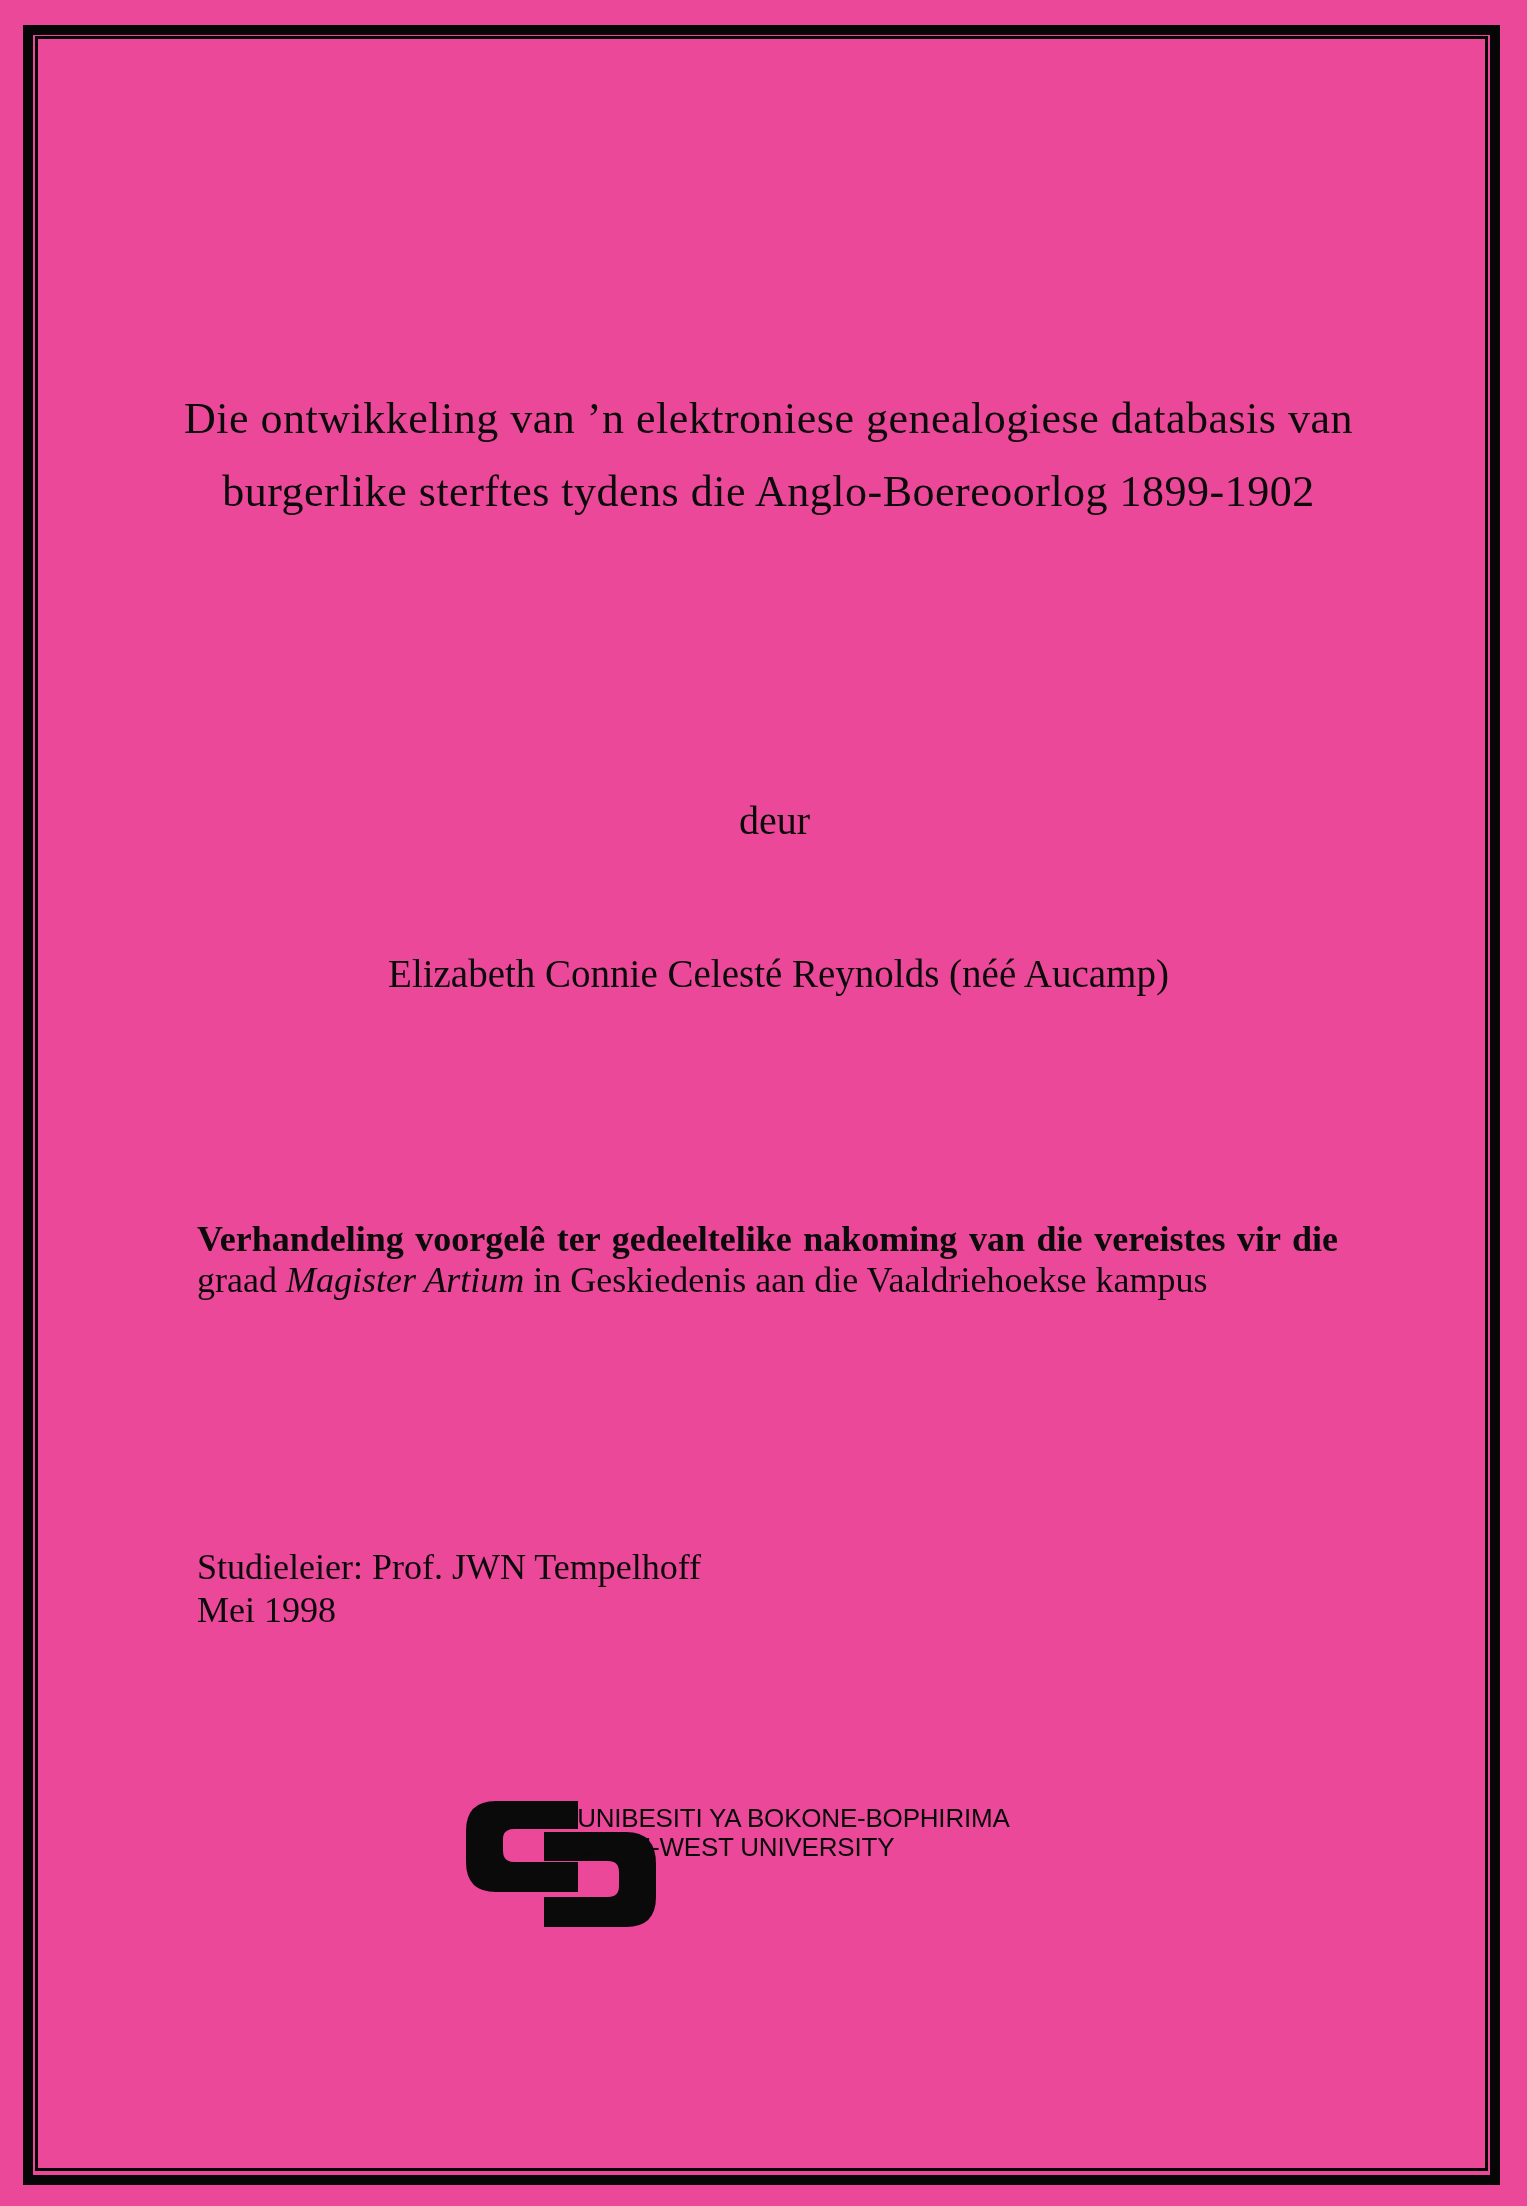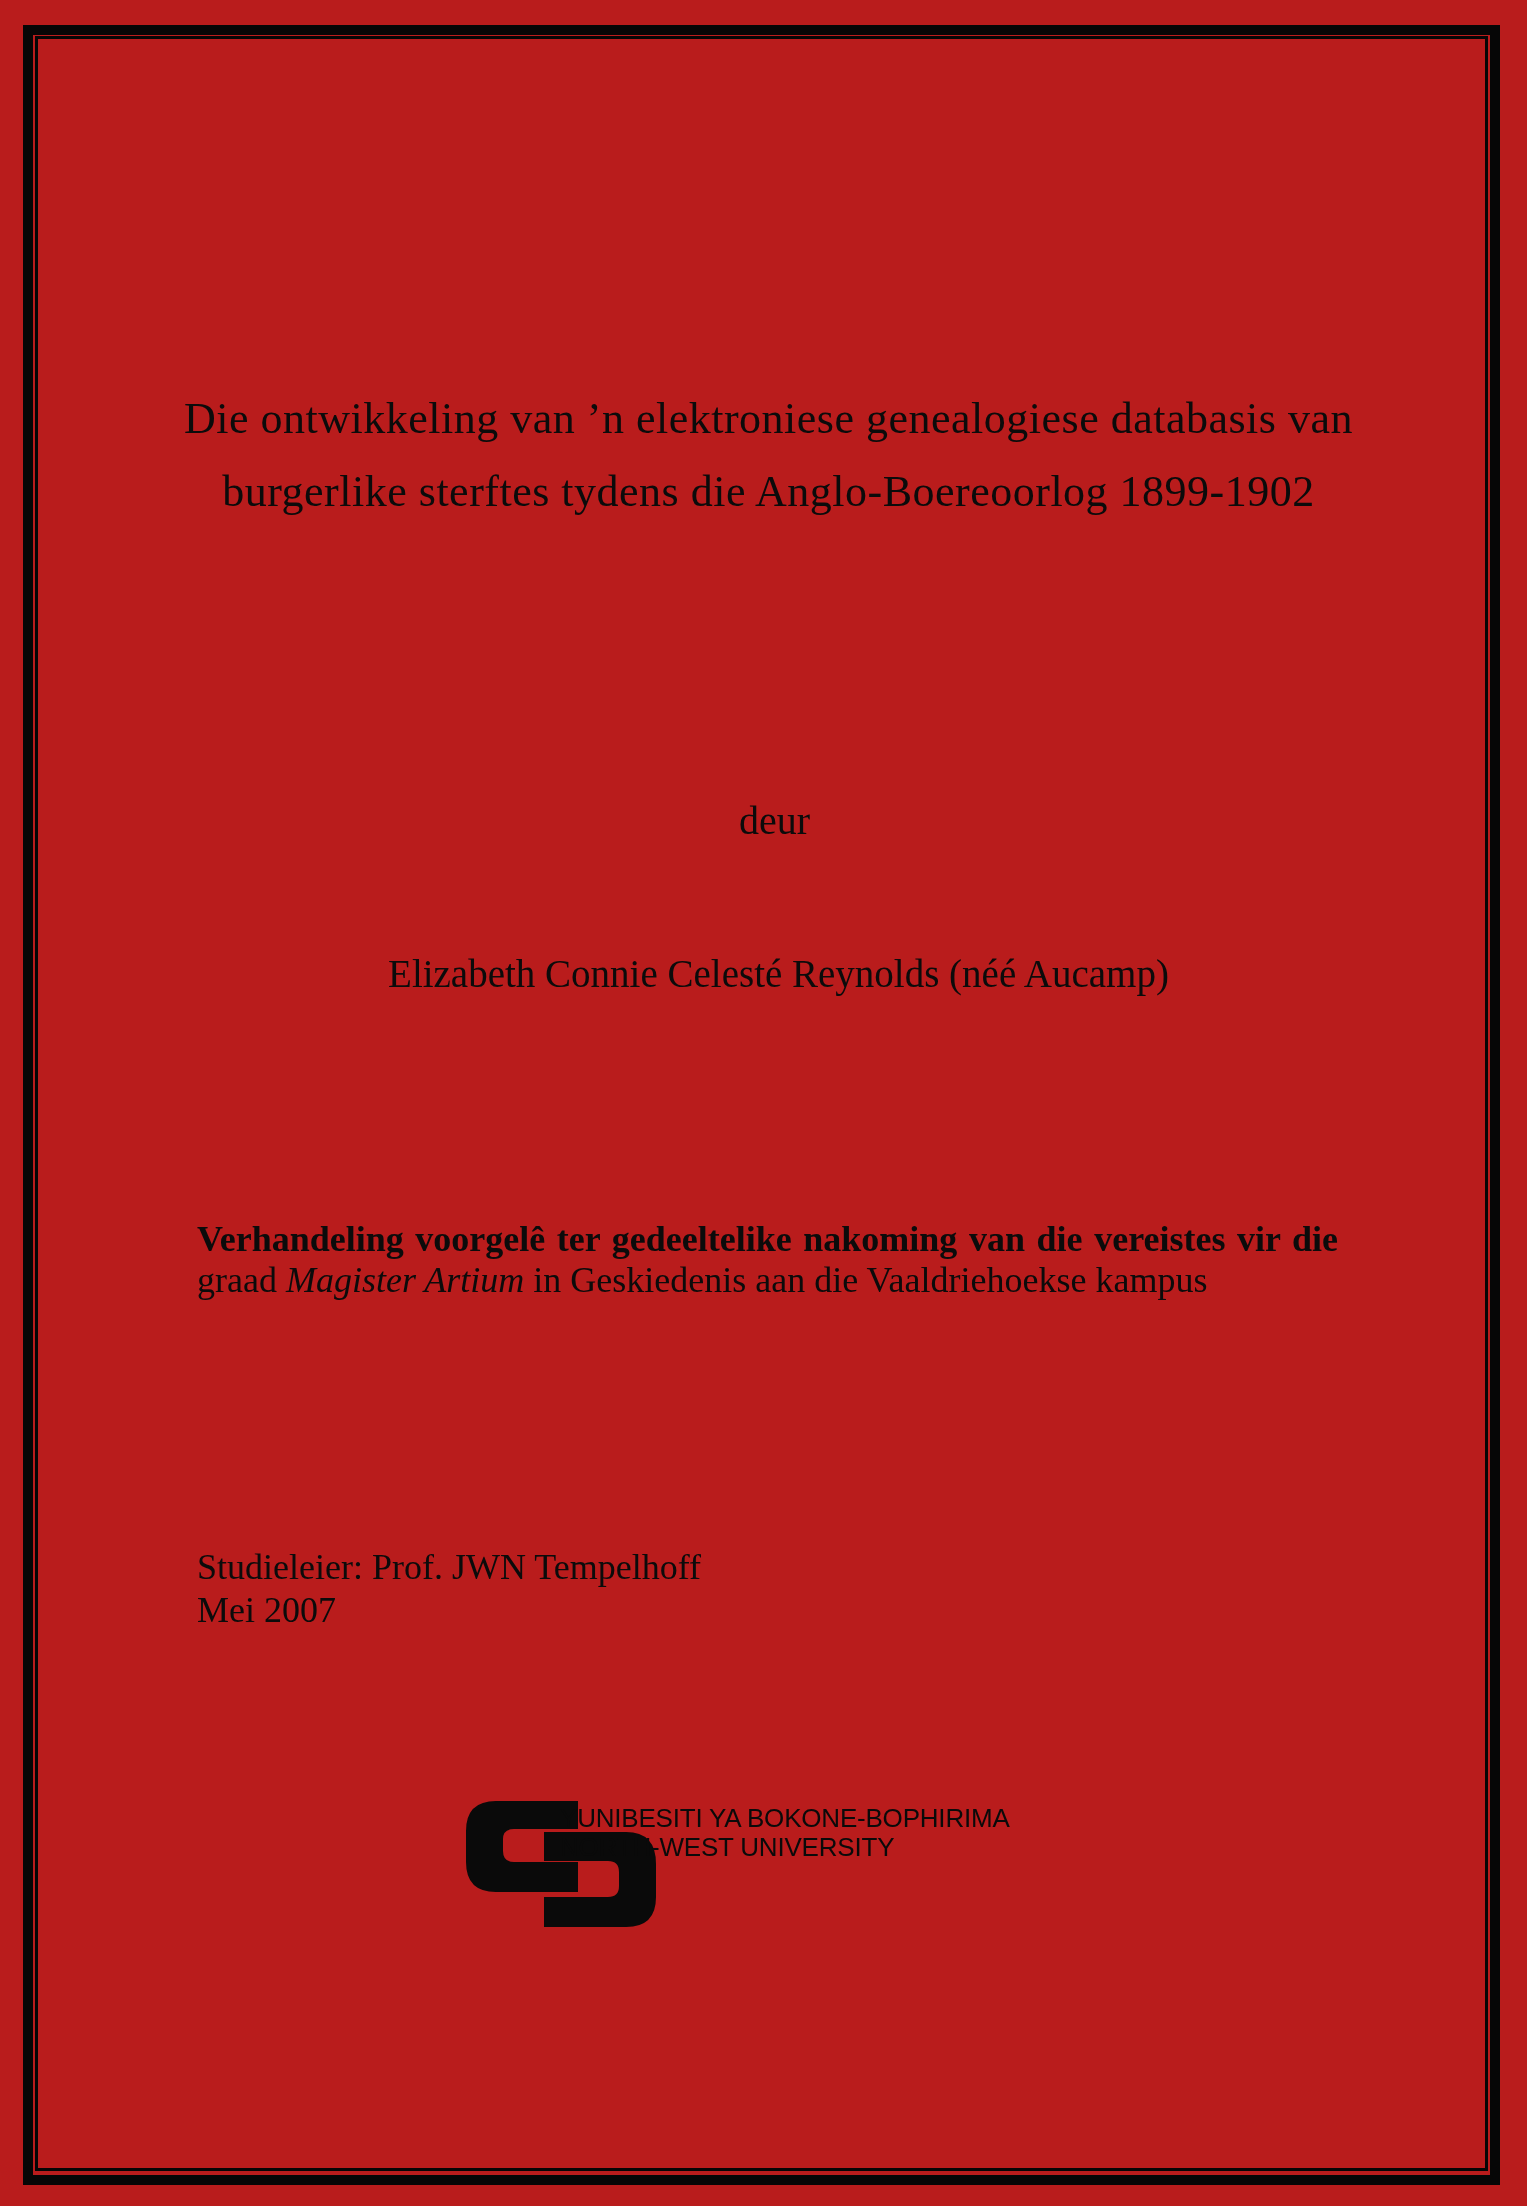--- a/index.html
+++ b/index.html
@@ -1,20 +1,20 @@
 <!DOCTYPE html>
 <html><head>
 <meta charset="utf-8">
 <style>
   html, body { margin: 0; padding: 0; background: #ffffff; }
   .page {
     position: relative;
     width: 1527px;
     height: 2206px;
-    background: #b91c1c;
+    background: #ec4899;
     color: #0b0b0b;
     font-family: "Liberation Serif", serif;
     overflow: hidden;
   }
   .frame-outer {
     position: absolute;
     left: 23px; top: 25px;
     width: 1477px; height: 2160px;
     border: 10px solid #060606;
     box-sizing: border-box;
@@ -104,21 +104,21 @@
 
   <div class="author-line">Elizabeth Connie Celesté Reynolds (néé Aucamp)</div>
 
   <div class="statement-block">
     <div class="statement-line-justified">Verhandeling voorgelê ter gedeeltelike nakoming van die vereistes vir die</div>
     <div><span>graad </span><span class="italic">Magister Artium</span><span> in Geskiedenis aan die Vaaldriehoekse kampus</span></div>
   </div>
 
   <div class="supervisor-block">
     <div>Studieleier: Prof. JWN Tempelhoff</div>
-    <div>Mei 2007</div>
+    <div>Mei 1998</div>
   </div>
 
   <svg class="logo-mark" viewBox="0 0 190 130" xmlns="http://www.w3.org/2000/svg" aria-hidden="true">
     <path fill="#0a0a0a" d="M112,2 L30,2 Q0,2 0,32 L0,63 Q0,93 30,93 L112,93 L112,63 L48,63 Q37,63 37,52 L37,40 Q37,30 48,30 L112,30 Z"></path>
     <path fill="#0a0a0a" d="M78,128 L160,128 Q190,128 190,98 L190,65 Q190,33 160,33 L78,33 L78,62 L142,62 Q153,62 153,73 L153,87 Q153,98 142,98 L78,98 Z"></path>
   </svg>
 
   <div class="logo-text">
     <div>YUNIBESITI YA BOKONE-BOPHIRIMA</div>
     <div>NORTH-WEST UNIVERSITY</div>

